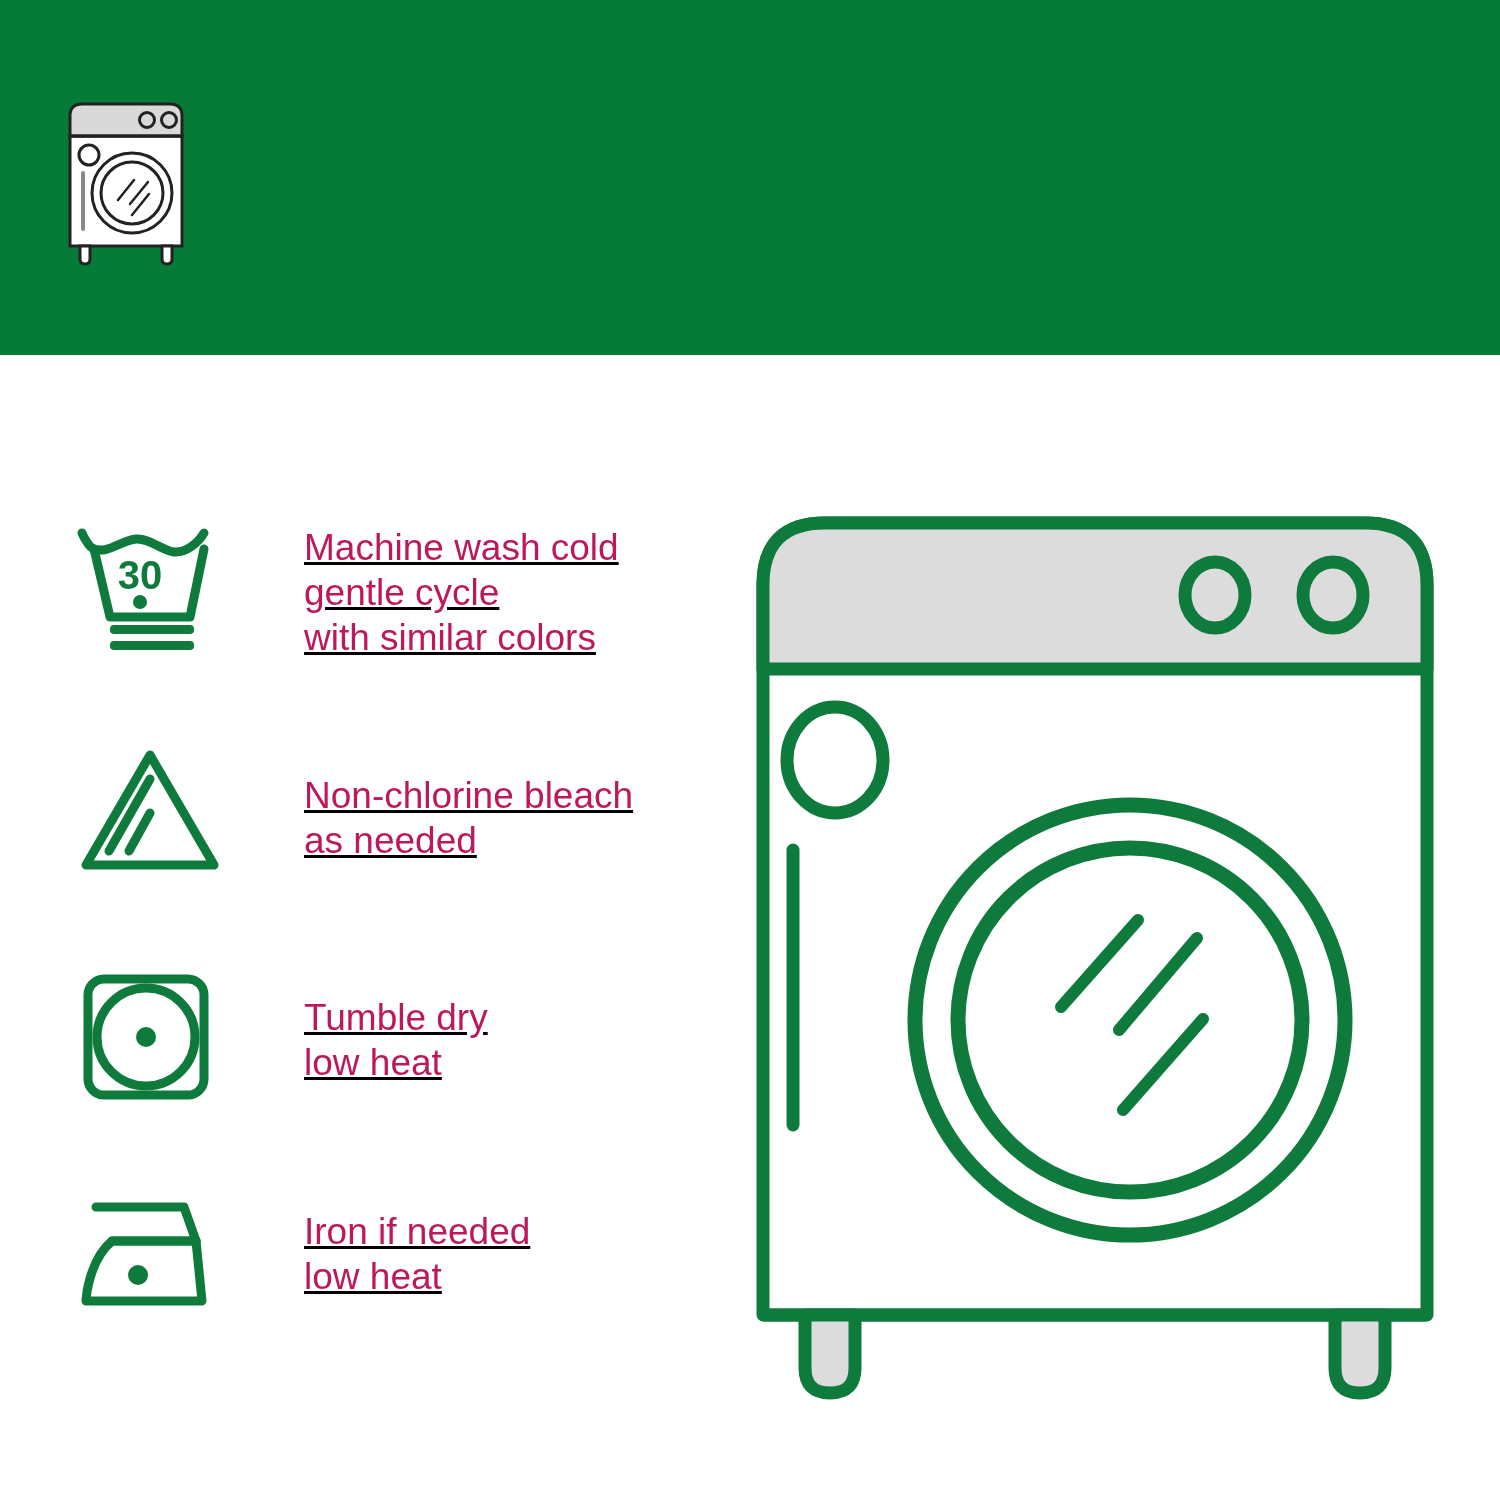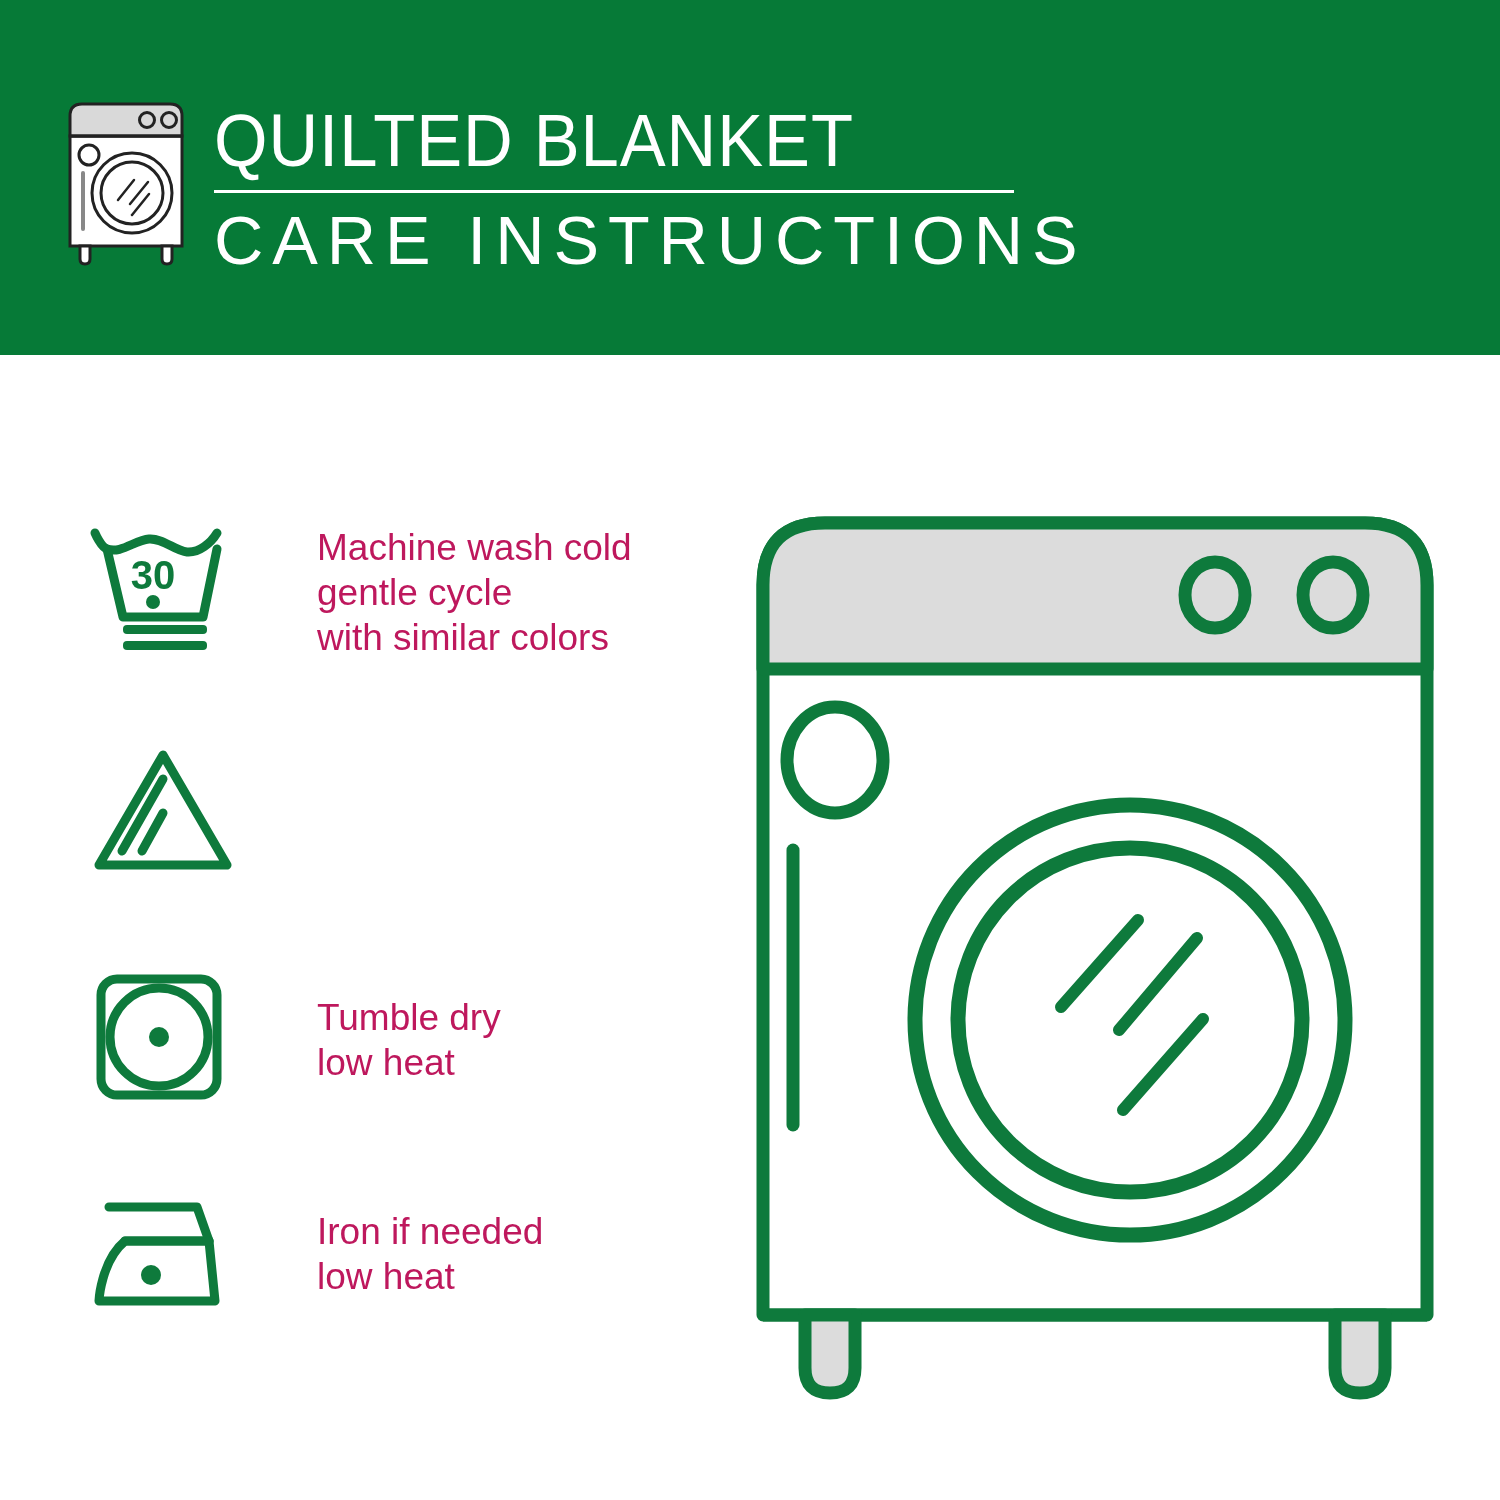--- a/index.html
+++ b/index.html
@@ -69,23 +69,24 @@
     letter-spacing: 9px;
     font-weight: 400;
     white-space: nowrap;
     transform: scaleX(0.99);
     transform-origin: left center;
   }
 
   
   .care-list {
     position: absolute;
-    left: 87px;
+    left: 74px;
     top: 505px;
     width: 640px;
+    text-decoration: underline;
   }
   .care-row {
     display: flex;
     flex-direction: row;
     align-items: flex-start;
     height: 224px;
   }
   .care-symbol {
     width: 180px;
     flex: 0 0 180px;
@@ -145,25 +146,20 @@
 
         <line x1="56" y1="102" x2="72" y2="82" stroke="#222222" stroke-width="2.5" stroke-linecap="round"></line>
         <line x1="68" y1="106" x2="86" y2="84" stroke="#222222" stroke-width="2.5" stroke-linecap="round"></line>
         <line x1="70" y1="117" x2="87" y2="96" stroke="#222222" stroke-width="2.5" stroke-linecap="round"></line>
 
         <path d="M18 148 L18 161 Q18 166 23 166 Q28 166 28 161 L28 148 Z" fill="#FFFFFF" stroke="#222222" stroke-width="3"></path>
         <path d="M100 148 L100 161 Q100 166 105 166 Q110 166 110 161 L110 148 Z" fill="#FFFFFF" stroke="#222222" stroke-width="3"></path>
       </svg>
     </div>
 
-    <div class="title-block">
-      <div class="title-main">QUILTED BLANKET</div>
-      <div class="title-rule"></div>
-      <div class="title-sub">CARE INSTRUCTIONS</div>
-    </div>
 
   </div>
 </div>
 
 <div class="care-list">
 
   <div class="care-row row-wash">
     <div class="care-symbol">
       <svg viewBox="0 0 160 140" width="160" height="140" xmlns="http://www.w3.org/2000/svg">
         <g fill="none" stroke="#0E7A3C" stroke-width="9" stroke-linecap="round" stroke-linejoin="round">
@@ -190,20 +186,24 @@
     <div class="care-symbol">
       <svg viewBox="0 0 160 140" width="160" height="140" xmlns="http://www.w3.org/2000/svg">
         <g fill="none" stroke="#0E7A3C" stroke-width="9" stroke-linecap="round" stroke-linejoin="round">
 
           <path d="M76 14 L140 124 L12 124 Z"></path>
 
           <path d="M76 38 L35 110"></path>
           <path d="M76 72 L55 110"></path>
         </g>
       </svg>
+    </div>
+    <div class="care-text">
+      <span class="ln">Non-chlorine bleach</span>
+      <span class="ln">as needed</span>
     </div>
   </div>
 
   <div class="care-row row-dry">
     <div class="care-symbol">
       <svg viewBox="0 0 160 140" width="160" height="140" xmlns="http://www.w3.org/2000/svg">
         <rect x="14" y="14" width="116" height="116" rx="16" ry="16" fill="none" stroke="#0E7A3C" stroke-width="9"></rect>
         <circle cx="72" cy="72" r="49" fill="none" stroke="#0E7A3C" stroke-width="9"></circle>
         <circle cx="72" cy="72" r="10" fill="#0E7A3C"></circle>
       </svg>

